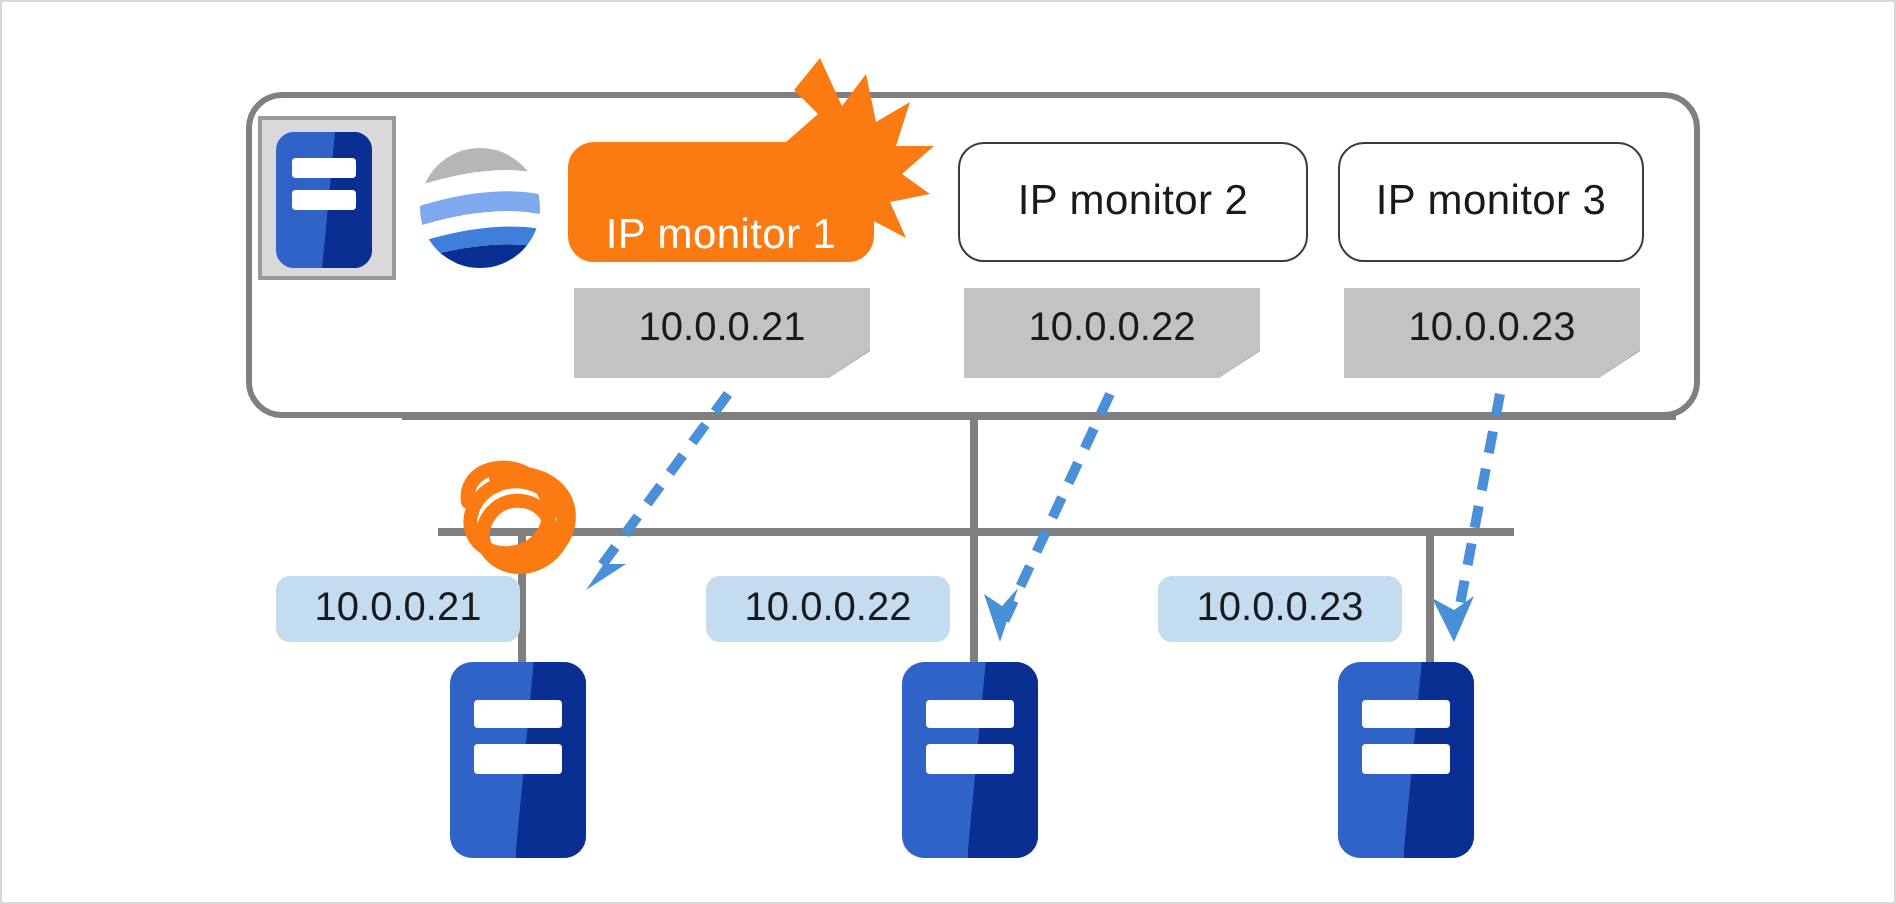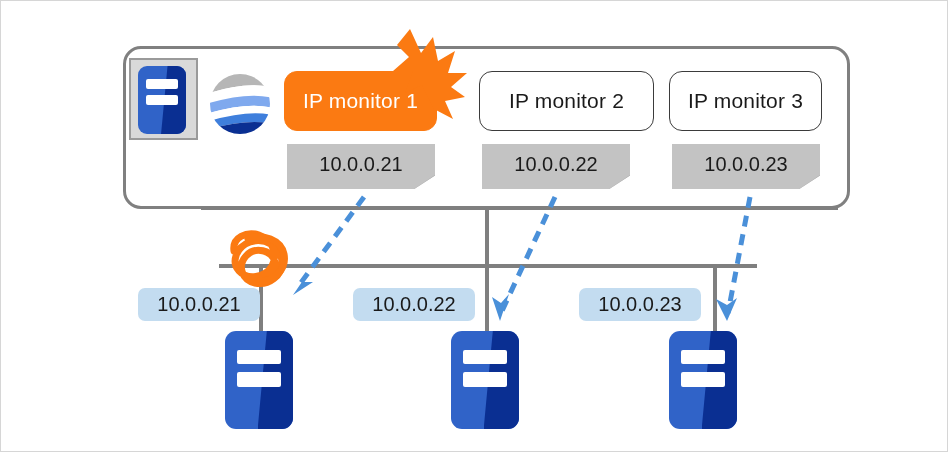--- a/index.html
+++ b/index.html
@@ -96,20 +96,21 @@
     align-items: center;
     justify-content: center;
     font-size: 21px;
     letter-spacing: .2px;
     white-space: nowrap;
   }
   .mon-box.active {
     background: #fb7a12;
     color: #ffffff;
     border: 1px solid #fb7a12;
+    align-items: flex-end;
   }
   .mon-box.idle {
     background: #ffffff;
     color: #1a1a1a;
     border: 1.6px solid #3b3b3b;
   }
   .mon-1 { left: 283px; top: 70px; width: 153px; }
   .mon-2 { left: 478px; top: 70px; width: 175px; }
   .mon-3 { left: 668px; top: 70px; width: 153px; }
 

